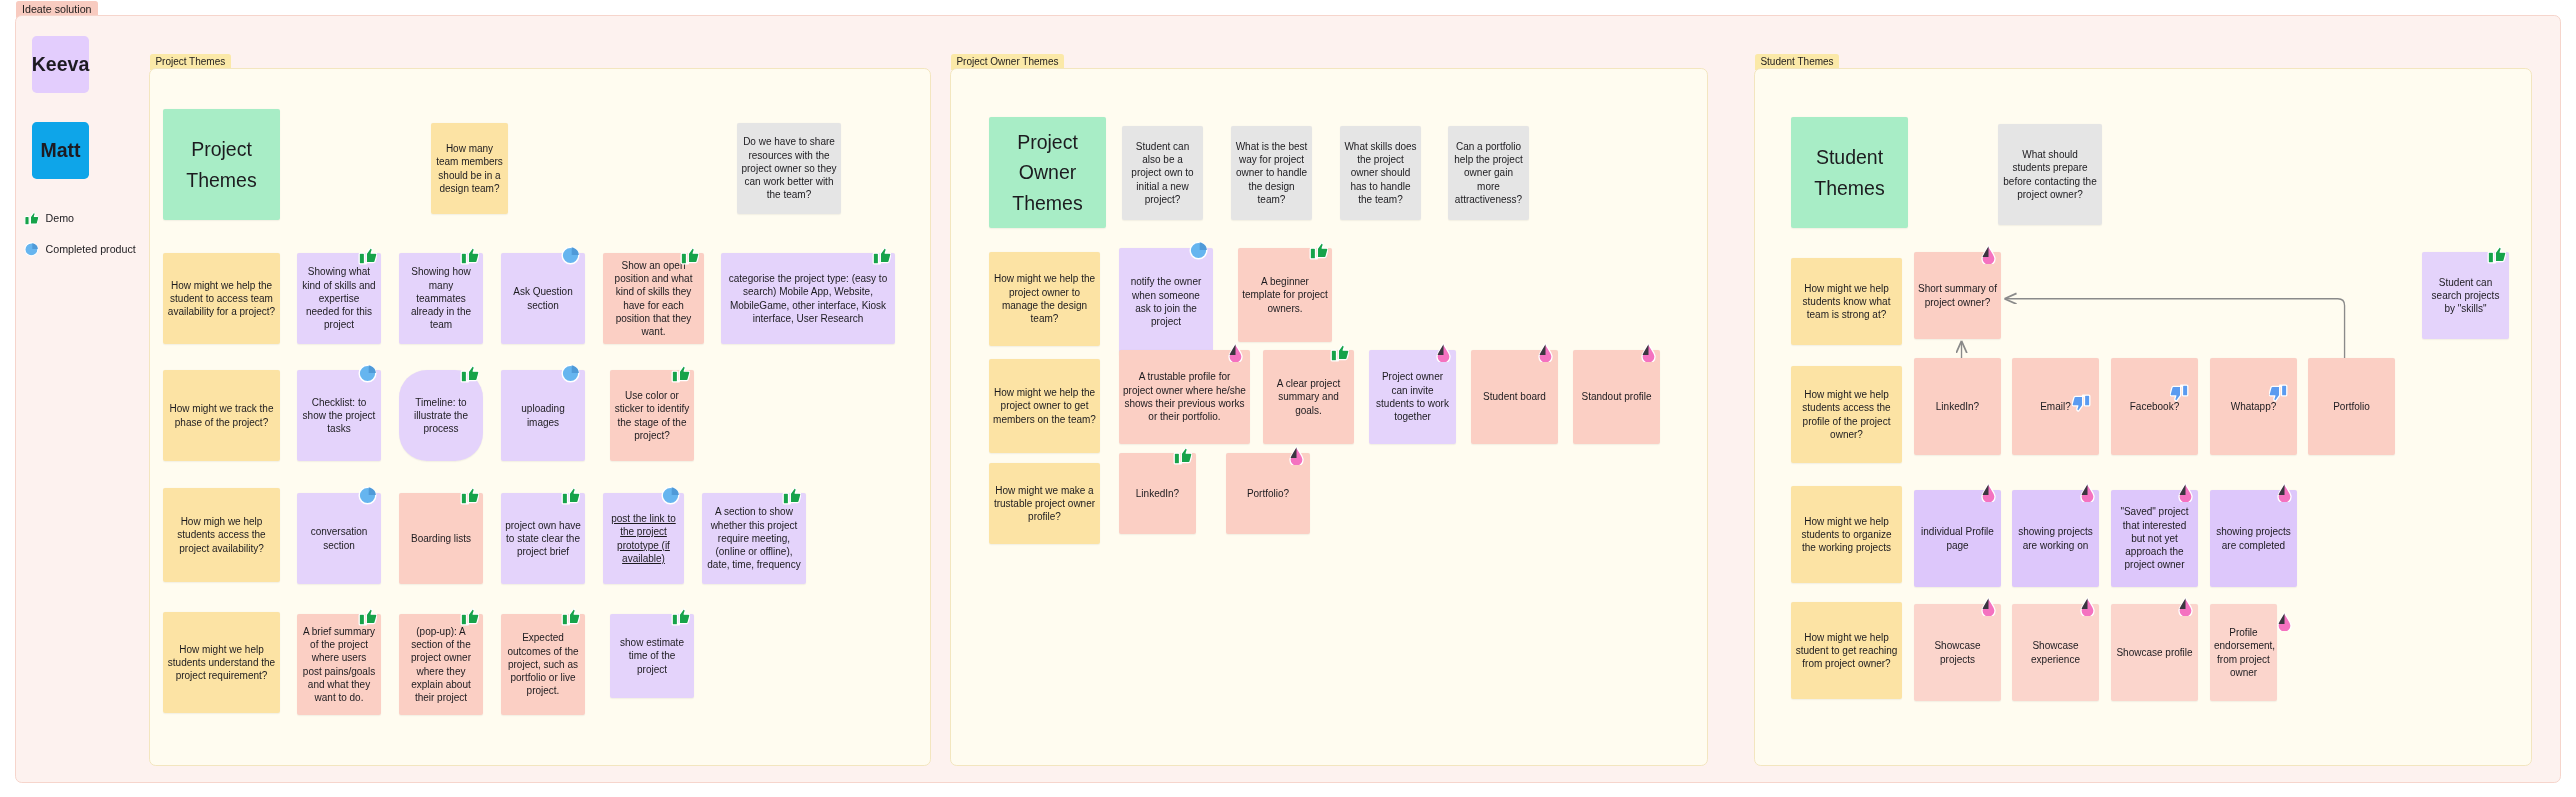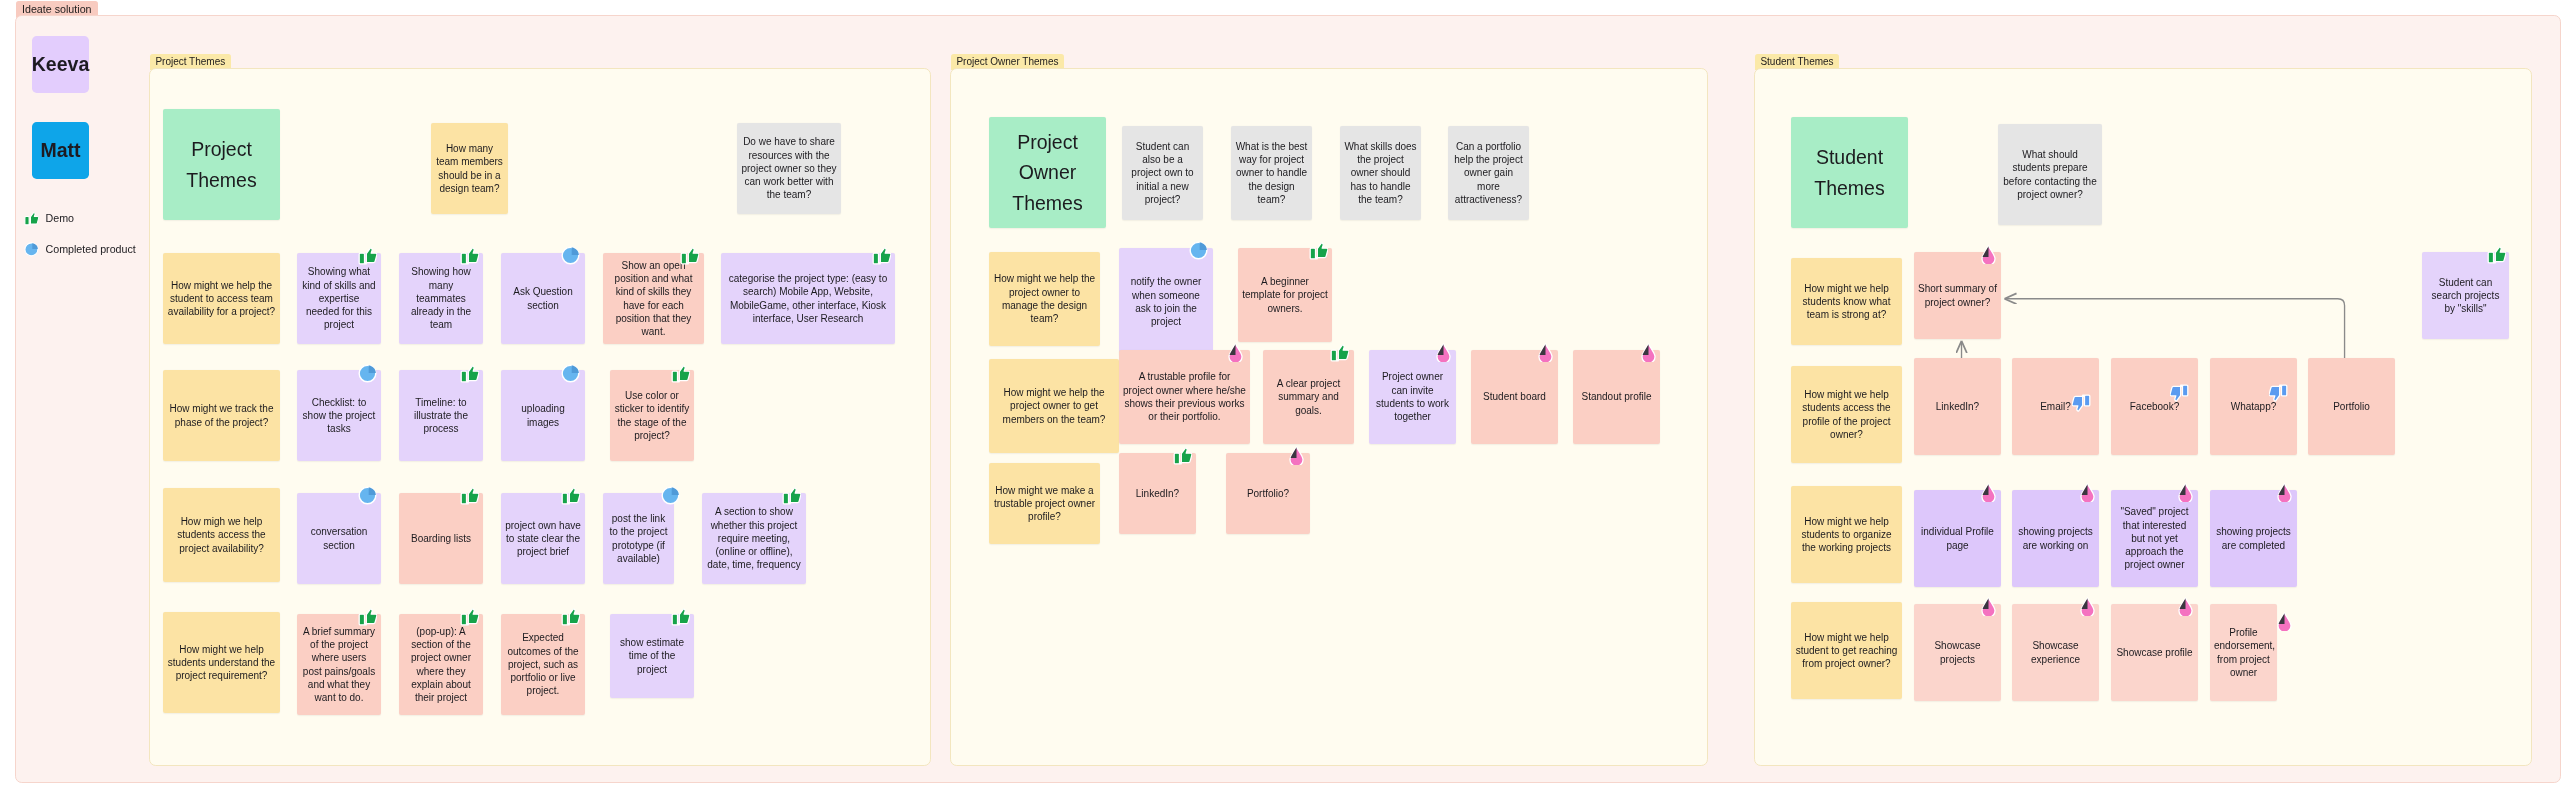--- a/index.html
+++ b/index.html
@@ -251,21 +251,21 @@
   <div class="note c-purple" style="left:297px; top:370px; width:84px; height:91px; font-size:10px;">
     <span class="txt">Checklist: to show the project tasks</span>
     </div>
   <div class="sticker" style="left:358px; top:364px;">
     <svg viewBox="0 0 32 32">
         <circle cx="16" cy="16" r="14" fill="#66b5ef" stroke="#ffffff" stroke-width="2.4"></circle>
         <path d="M18 2 C26 4 30 9 30 15 L18 15 Z" fill="#4f9ad8"></path>
       </svg>
     </div>
 
-  <div class="note c-purple" style="left:399px; top:370px; width:84px; height:91px; font-size:10px;">
+  <div class="note c-purple" style="left:399px; top:370px; width:84px; height:91px; font-size:10px;border-radius:28px;">
     <span class="txt">Timeline: to illustrate the process</span>
     </div>
   <div class="sticker" style="left:460px; top:364px;">
     <svg viewBox="0 0 32 32">
         <path d="M11 30h3V13l7-10c2.6 0.6 3.4 2.6 2.6 5l-1.4 4h7.2c1.6 0 2.8 1.5 2.4 3l-3 11c-0.3 1.2-1.4 2-2.6 2H11z" fill="#16a34a" stroke="#ffffff" stroke-width="2.2" stroke-linejoin="round"></path>
         <rect x="2" y="12" width="9" height="18" rx="2" fill="#16a34a" stroke="#ffffff" stroke-width="2.2"></rect>
       </svg>
     </div>
 
   <div class="note c-purple" style="left:501px; top:370px; width:84px; height:91px; font-size:10px;">
@@ -314,21 +314,21 @@
   <div class="note c-purple" style="left:501px; top:493px; width:84px; height:91px; font-size:10px;">
     <span class="txt">project own have to state clear the project brief</span>
     </div>
   <div class="sticker" style="left:561px; top:486px;">
     <svg viewBox="0 0 32 32">
         <path d="M11 30h3V13l7-10c2.6 0.6 3.4 2.6 2.6 5l-1.4 4h7.2c1.6 0 2.8 1.5 2.4 3l-3 11c-0.3 1.2-1.4 2-2.6 2H11z" fill="#16a34a" stroke="#ffffff" stroke-width="2.2" stroke-linejoin="round"></path>
         <rect x="2" y="12" width="9" height="18" rx="2" fill="#16a34a" stroke="#ffffff" stroke-width="2.2"></rect>
       </svg>
     </div>
 
-  <div class="note c-purple" style="left:603px; top:493px; width:71px; height:91px; font-size:10px;">
+  <div class="note c-purple" style="left:603px; top:493px; width:81px; height:91px; font-size:10px;text-decoration:underline;">
     <span class="txt">post the link to the project prototype (if available)</span>
     </div>
   <div class="sticker" style="left:661px; top:486px;">
     <svg viewBox="0 0 32 32">
         <circle cx="16" cy="16" r="14" fill="#66b5ef" stroke="#ffffff" stroke-width="2.4"></circle>
         <path d="M18 2 C26 4 30 9 30 15 L18 15 Z" fill="#4f9ad8"></path>
       </svg>
     </div>
 
   <div class="note c-purple" style="left:702px; top:493px; width:104px; height:91px; font-size:10px;">
@@ -416,21 +416,21 @@
   <div class="note c-pink" style="left:1238px; top:248px; width:94px; height:94px; font-size:10px;justify-content:flex-end;">
     <span class="txt">A beginner template for project owners.</span>
     </div>
   <div class="sticker" style="left:1309px; top:241px;">
     <svg viewBox="0 0 32 32">
         <path d="M11 30h3V13l7-10c2.6 0.6 3.4 2.6 2.6 5l-1.4 4h7.2c1.6 0 2.8 1.5 2.4 3l-3 11c-0.3 1.2-1.4 2-2.6 2H11z" fill="#16a34a" stroke="#ffffff" stroke-width="2.2" stroke-linejoin="round"></path>
         <rect x="2" y="12" width="9" height="18" rx="2" fill="#16a34a" stroke="#ffffff" stroke-width="2.2"></rect>
       </svg>
     </div>
 
-  <div class="note c-yellow" style="left:989px; top:359px; width:130px; height:94px; font-size:10px;">
+  <div class="note c-yellow" style="left:989px; top:359px; width:111px; height:94px; font-size:10px;">
     <span class="txt">How might we help the project owner to get members on the team?</span>
     </div>
   <div class="note c-pink" style="left:1119px; top:350px; width:131px; height:94px; font-size:10px;">
     <span class="txt">A trustable profile for project owner where he/she shows their previous works or their portfolio.</span>
     </div>
   <div class="sticker" style="left:1226px; top:343px;">
     <svg viewBox="0 0 32 32">
         <path d="M16 2 C22 12 27 18 27 23 a11 11 0 0 1 -22 0 C5 18 10 12 16 2 Z" fill="#f472c0" stroke="#ffffff" stroke-width="2.2"></path>
         <path d="M16 2 C12 9 8 15 6 20 L16 20 Z" fill="#3b3640"></path>
       </svg>

